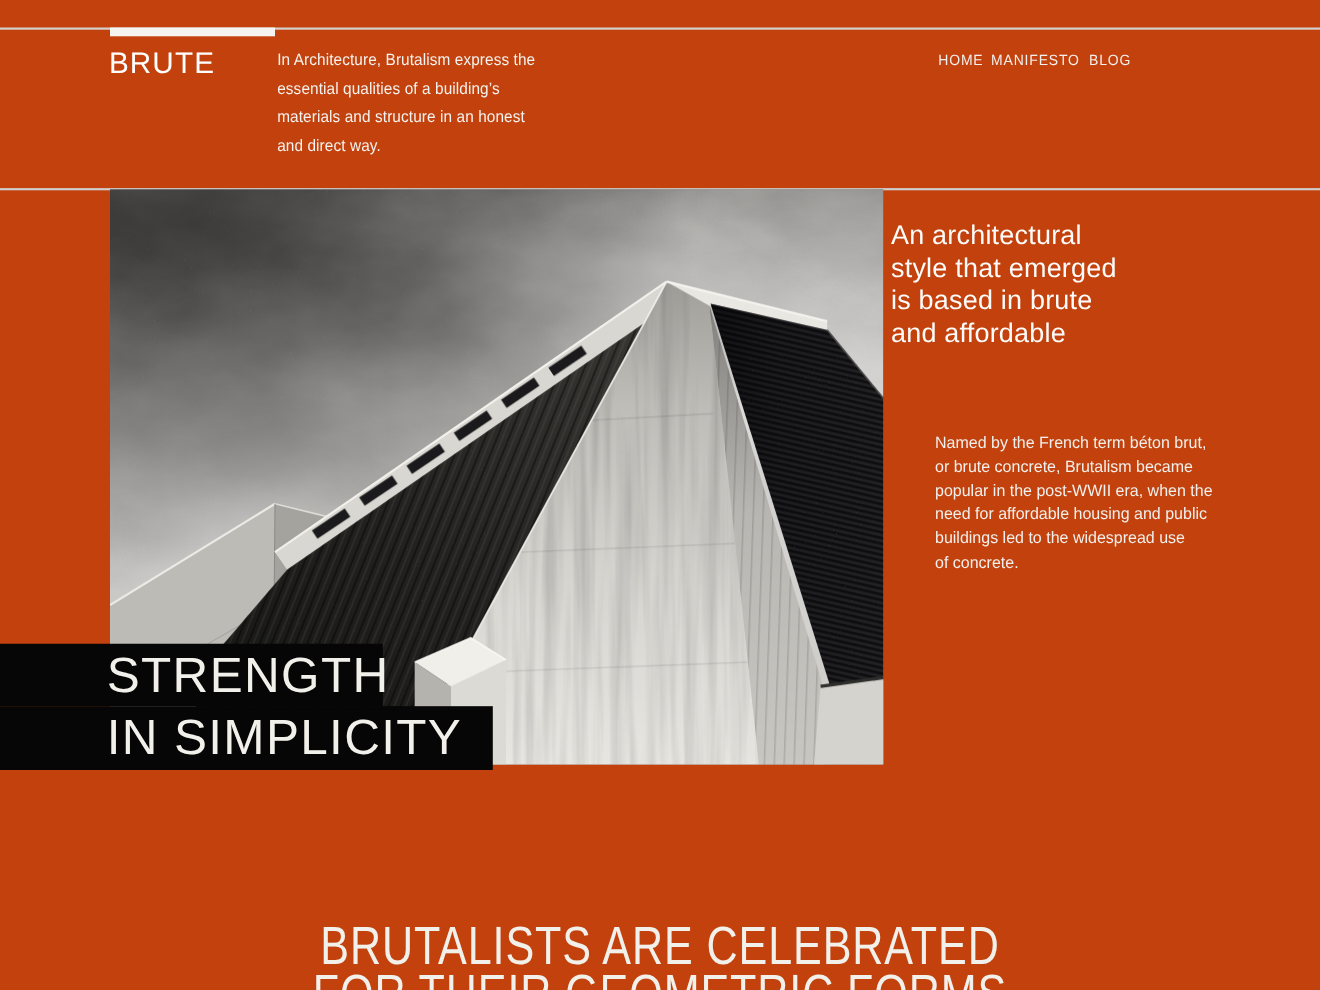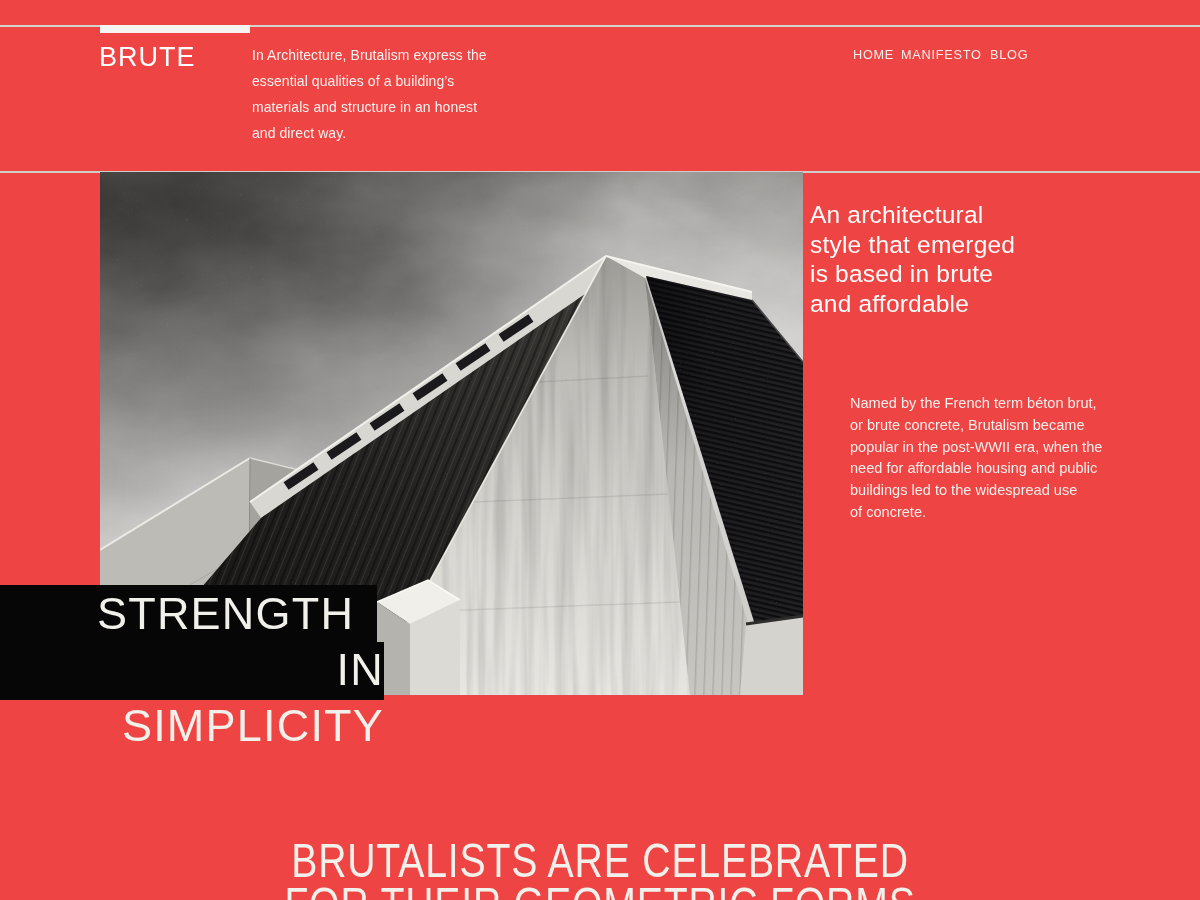--- a/index.html
+++ b/index.html
@@ -1,37 +1,37 @@
 <!DOCTYPE html>
 <html><head>
 <meta charset="utf-8">
 <style>
   html,body{margin:0;padding:0;background:#000;}
   .page{
     position:relative;width:1200px;height:900px;overflow:hidden;
-    background:#ef4444;
+    background:#c2410c;
     font-family:"Liberation Sans","DejaVu Sans",sans-serif;
     -webkit-font-smoothing:antialiased;
   }
   
   .topline{position:absolute;left:0;top:25px;width:1200px;height:2px;background:#d3d2ce;}
   .tab-indicator{position:absolute;left:100px;top:25px;width:150px;height:8px;background:#f5f4f0;}
   .logo{position:absolute;left:99px;top:42px;font-size:27px;font-weight:500;letter-spacing:1px;color:#ffffff;}
   .tagline{position:absolute;left:252px;top:42px;font-size:15px;line-height:26px;color:#f4f3f0;
            transform:scaleX(0.93);transform-origin:left top;letter-spacing:0.1px;}
   .nav{position:absolute;left:853px;top:47px;display:flex;gap:4px;}
   .nav a{color:#f2f1ee;text-decoration:none;font-size:13.5px;letter-spacing:0.8px;
          transform:scaleX(0.94);transform-origin:left center;display:inline-block;cursor:pointer;}
   .header-rule{position:absolute;left:0;top:171px;width:1200px;height:1.5px;background:#cfcecb;}
   
   .photo{position:absolute;left:100px;top:172px;width:703px;height:523px;overflow:hidden;background:#8a8886;}
   .hero-title-line{position:absolute;left:0;background:#060606;color:#f2f0ea;
                    font-size:45px;font-weight:500;letter-spacing:1.2px;padding-left:97px;box-sizing:border-box;}
-  .hero-title-line.l1{top:585px;width:377px;height:57px;line-height:57px;}
-  .hero-title-line.l2{top:642px;width:384px;height:58px;line-height:56px;text-align:right;}
+  .hero-title-line.l1{top:585px;width:348px;height:57px;line-height:57px;}
+  .hero-title-line.l2{top:642px;width:448px;height:58px;line-height:56px;}
   .aside-title{position:absolute;left:810px;top:200px;font-size:24.5px;line-height:29.5px;
                font-weight:500;color:#fdfcfa;letter-spacing:0.2px;}
   .aside-text{position:absolute;left:850px;top:392px;font-size:15px;line-height:21.8px;color:#f1f0ed;
               transform:scaleX(0.97);transform-origin:left top;}
   
   .celebrated-line{position:absolute;left:0;width:1200px;text-align:center;color:#f2f0ea;
                    font-size:49px;font-weight:500;letter-spacing:1px;line-height:44px;height:44px;
                    transform:scaleX(0.8);transform-origin:center top;white-space:nowrap;}
   .celebrated-line.l1{top:838px;}
   .celebrated-line.l2{top:882px;}

